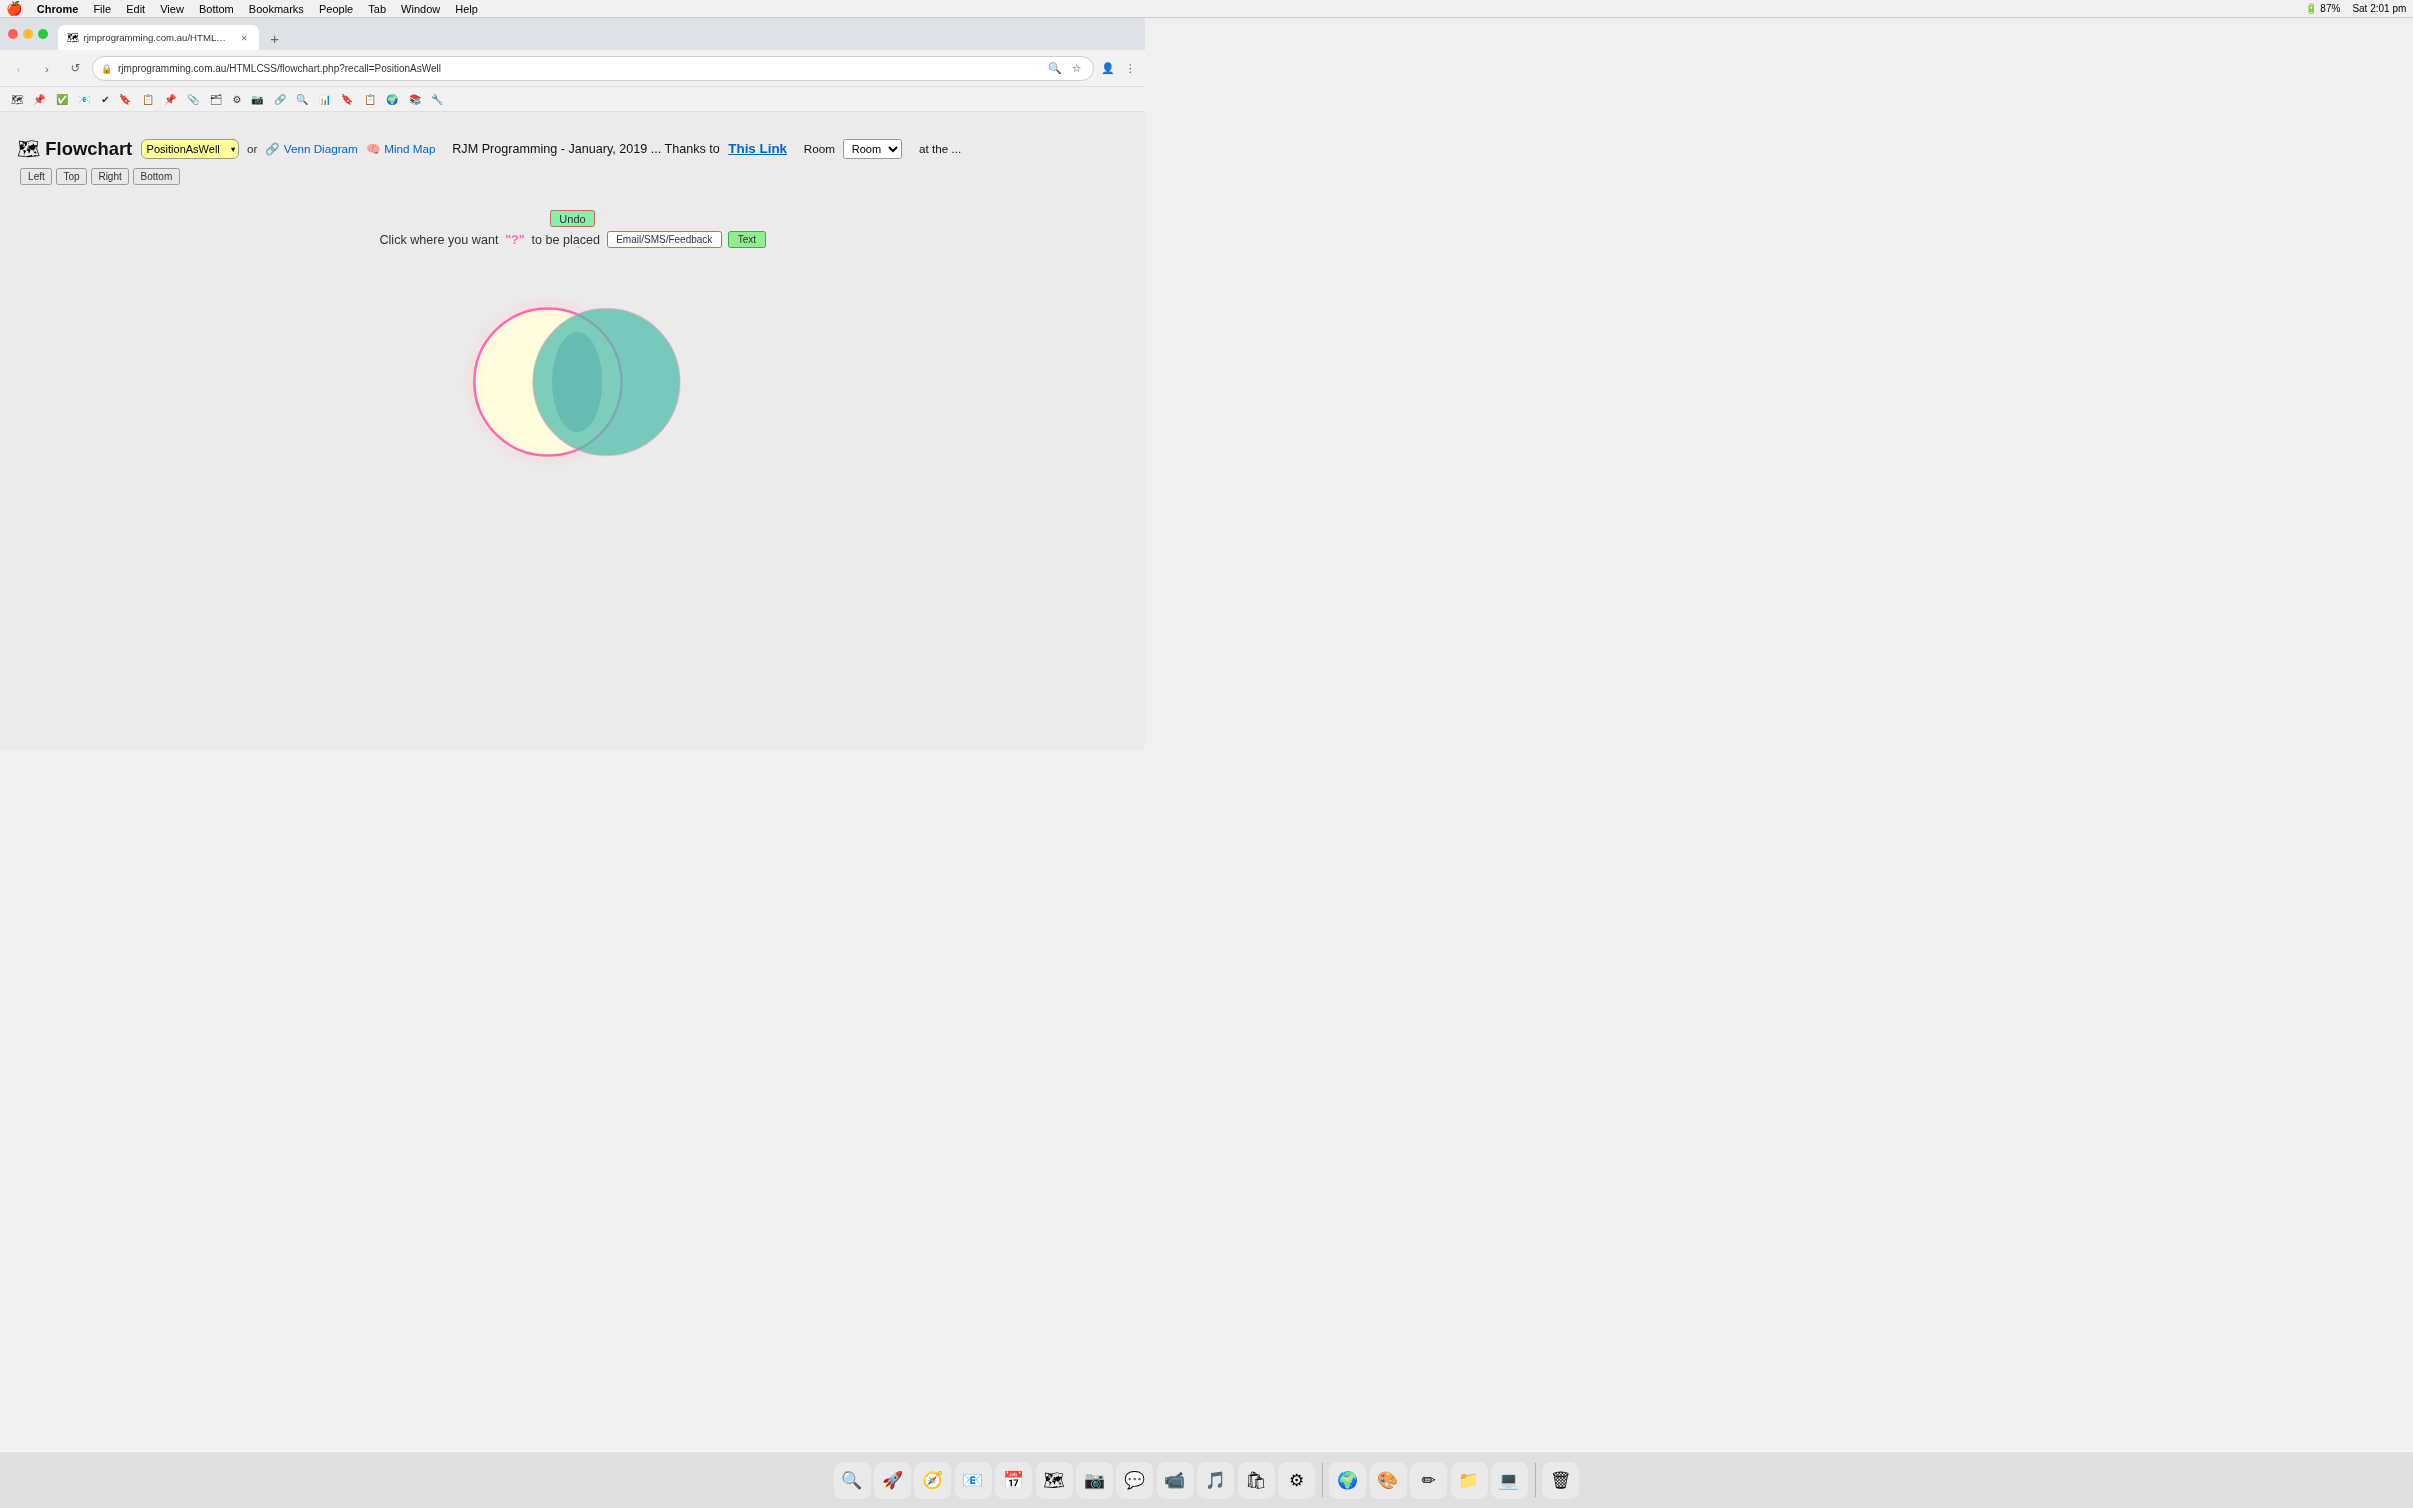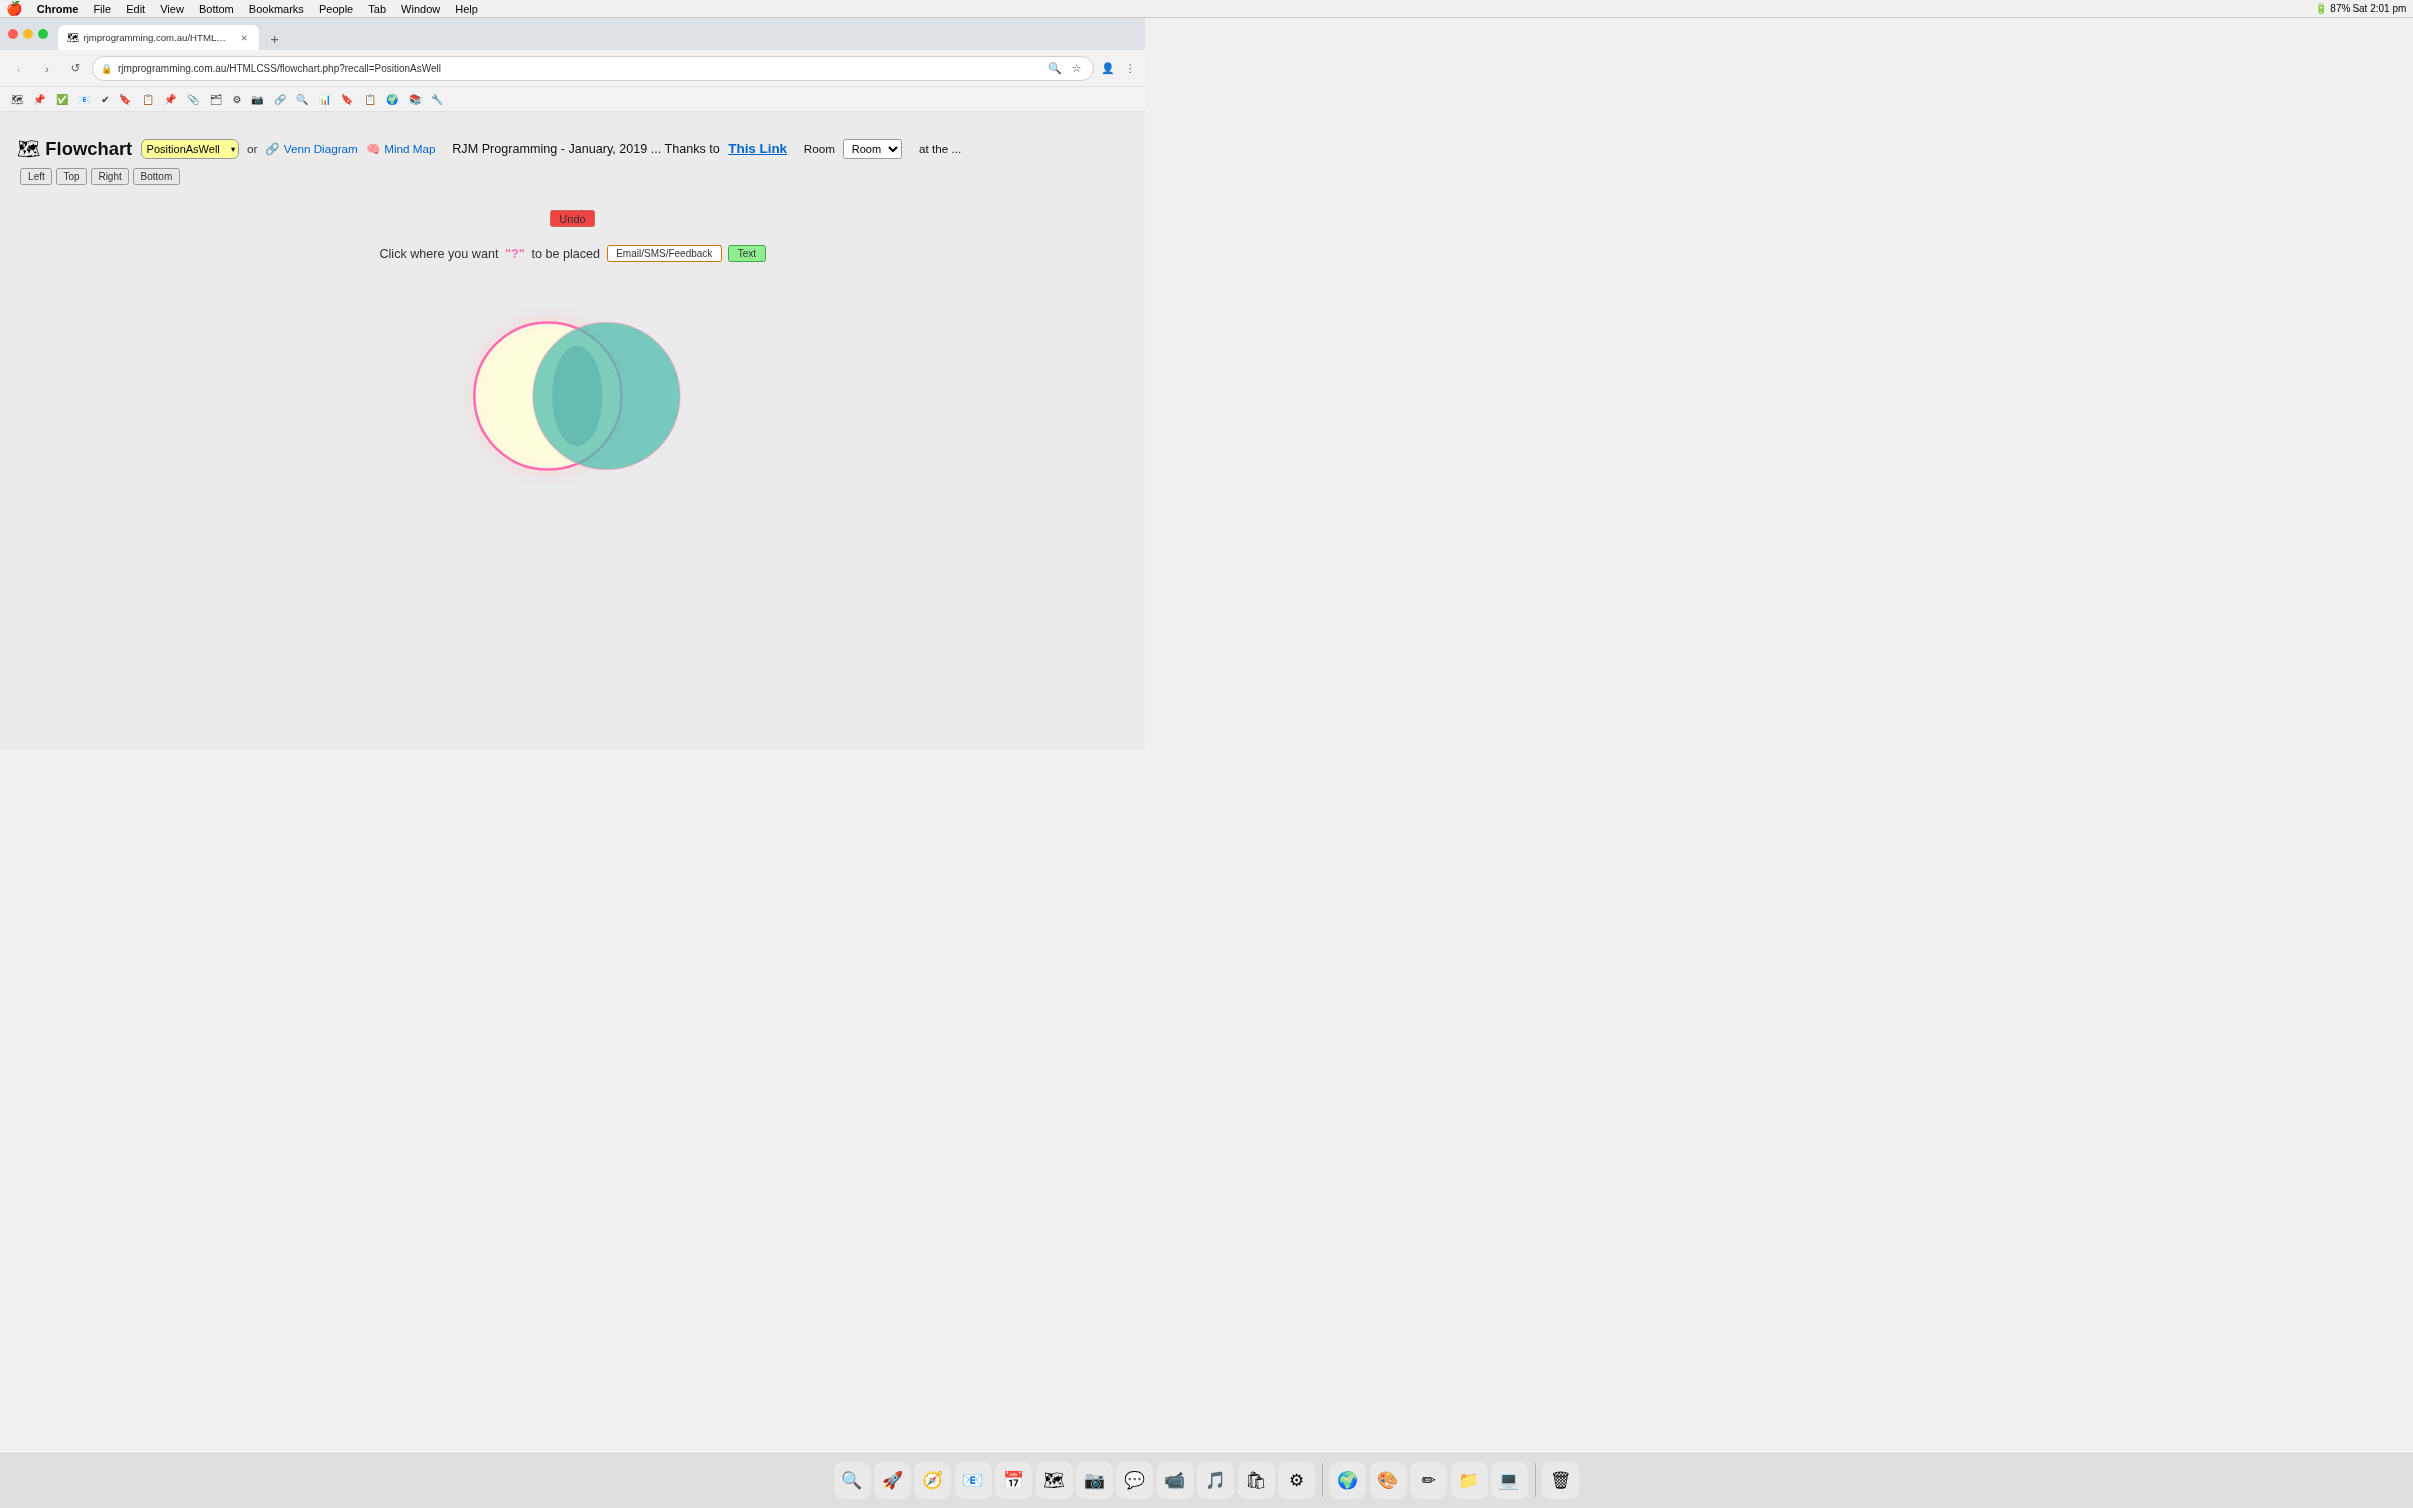--- a/index.html
+++ b/index.html
@@ -17,21 +17,21 @@
       border-bottom: 0.8px solid #ccc;
       position: fixed;
       top: 0;
       left: 0;
       z-index: 1000;
     }
     .menubar-apple { font-size: 13.4px; margin-right: 6.7px; }
     .menubar-items { display: flex; gap: 1.7px; }
     .menubar-item { padding: 0 6.7px; font-weight: 400; cursor: pointer; border-radius: 2.5px; text-align: right; }
     .menubar-item.bold { font-weight: 700; }
-    .menubar-right { margin-left: auto; display: flex; align-items: flex-end; gap: 2px; font-size: 10px; }
+    .menubar-right { margin-left: auto; display: flex; align-items: flex-end; gap: 12px; font-size: 10px; }
 
     
     .chrome-window {
       margin-top: 18.4px;
       width: 100%;
       background: #f2f2f2;
     }
 
     
     .tab-bar {
@@ -201,28 +201,28 @@
       cursor: pointer;
       color: #333;
     }
 
     
     .instruction-area {
       text-align: center;
       margin: 17px 0 8.4px 0;
     }
     .undo-btn {
-      background: #ef4444;
+      background: #86efac;
       border: 0.8px solid #cc6655;
       border-radius: 2.5px;
       padding: 1.7px 8.4px;
       font-size: 11px;
       cursor: pointer;
       color: #333;
-      margin-bottom: 18px;
+      margin-bottom: 4px;
       display: inline-block;
     }
     .instruction-text {
       font-size: 12.6px;
       color: #333;
       display: flex;
       align-items: center;
       justify-content: center;
       gap: 6.7px;
     }

